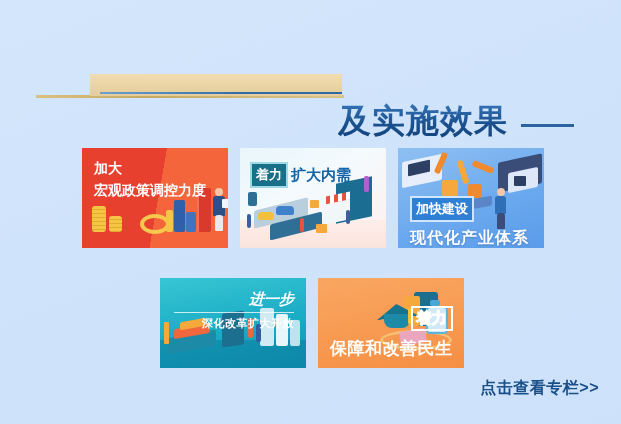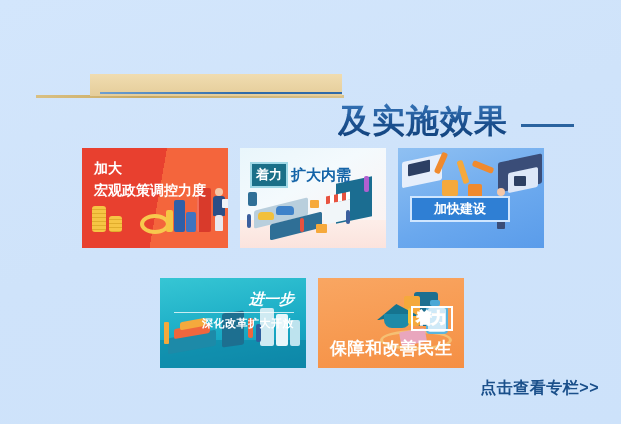--- a/index.html
+++ b/index.html
@@ -76,21 +76,21 @@
   #c2t .boxed{
     background:#1a6f88;color:#fff;font-size:13px;
     padding:2px 4px;border:2px solid #9fd8e6;
   }
   #c2t .plain{color:#1464a8;font-size:15px;}
 
   
   #c3t{left:12px;top:48px;}
   #c3t .boxed{
     display:inline-block;background:#2f7fd4;color:#fff;font-size:13px;
-    padding:2px 22px;border:2px solid #cfe6ff;
+    padding:2px 4px;border:2px solid #cfe6ff;
   }
   #c3t .plain{color:#fff;font-size:16px;margin-top:6px;letter-spacing:1px;
     text-shadow:0 1px 2px rgba(20,60,120,.35);}
 
   
   #c4t{left:14px;top:12px;}
   #c4t .l1{font-size:15px;color:#fff;font-style:italic;}
   #c4t .hr{width:120px;height:1px;background:rgba(255,255,255,.75);margin:3px 0 3px;}
   #c4t .l2{font-size:11px;color:#fff;letter-spacing:.5px;}
 
@@ -185,20 +185,21 @@
     <div class="blk" style="left:70px;top:36px;width:14px;height:14px;background:#f08a2e;border-radius:2px;"></div>
     <div class="blk" style="left:58px;top:48px;width:12px;height:12px;background:#fbbf63;border-radius:2px;"></div>
     <div class="blk" style="left:44px;top:52px;width:50px;height:10px;background:#5a86c9;transform:skewY(-10deg);border-radius:2px;"></div>
     <div class="person" style="left:96px;top:40px;width:14px;height:44px;">
       <div class="p-head" style="left:3px;top:0;width:8px;height:8px;background:#f4c7a8;"></div>
       <div class="p-body" style="left:1px;top:8px;width:11px;height:18px;background:#2f6fb8;"></div>
       <div class="p-body" style="left:3px;top:25px;width:8px;height:16px;background:#3a4d78;"></div>
     </div>
     <div class="ctext" id="c3t">
       <span class="ch boxed">加快建设</span>
+      <span class="ch plain">现代化产业体系</span>
     </div>
   </div>
 
   <div class="card r2" id="card4">
     <div class="blk" style="left:0;top:62px;width:146px;height:28px;background:#0d7f9f;opacity:.55;"></div>
     <div class="blk" style="left:8px;top:56px;width:48px;height:16px;background:#1d8aa8;transform:skewY(-10deg);border-radius:2px;"></div>
     <div class="blk" style="left:14px;top:48px;width:36px;height:10px;background:#f0663d;transform:skewY(-10deg);border-radius:2px;"></div>
     <div class="blk" style="left:20px;top:42px;width:26px;height:8px;background:#f5a93c;transform:skewY(-10deg);border-radius:2px;"></div>
     <div class="blk" style="left:62px;top:34px;width:22px;height:34px;background:#1d6f90;transform:skewY(-8deg);border-radius:2px;"></div>
     <div class="blk" style="left:100px;top:30px;width:14px;height:38px;background:#cfeaf2;border-radius:2px;"></div>

